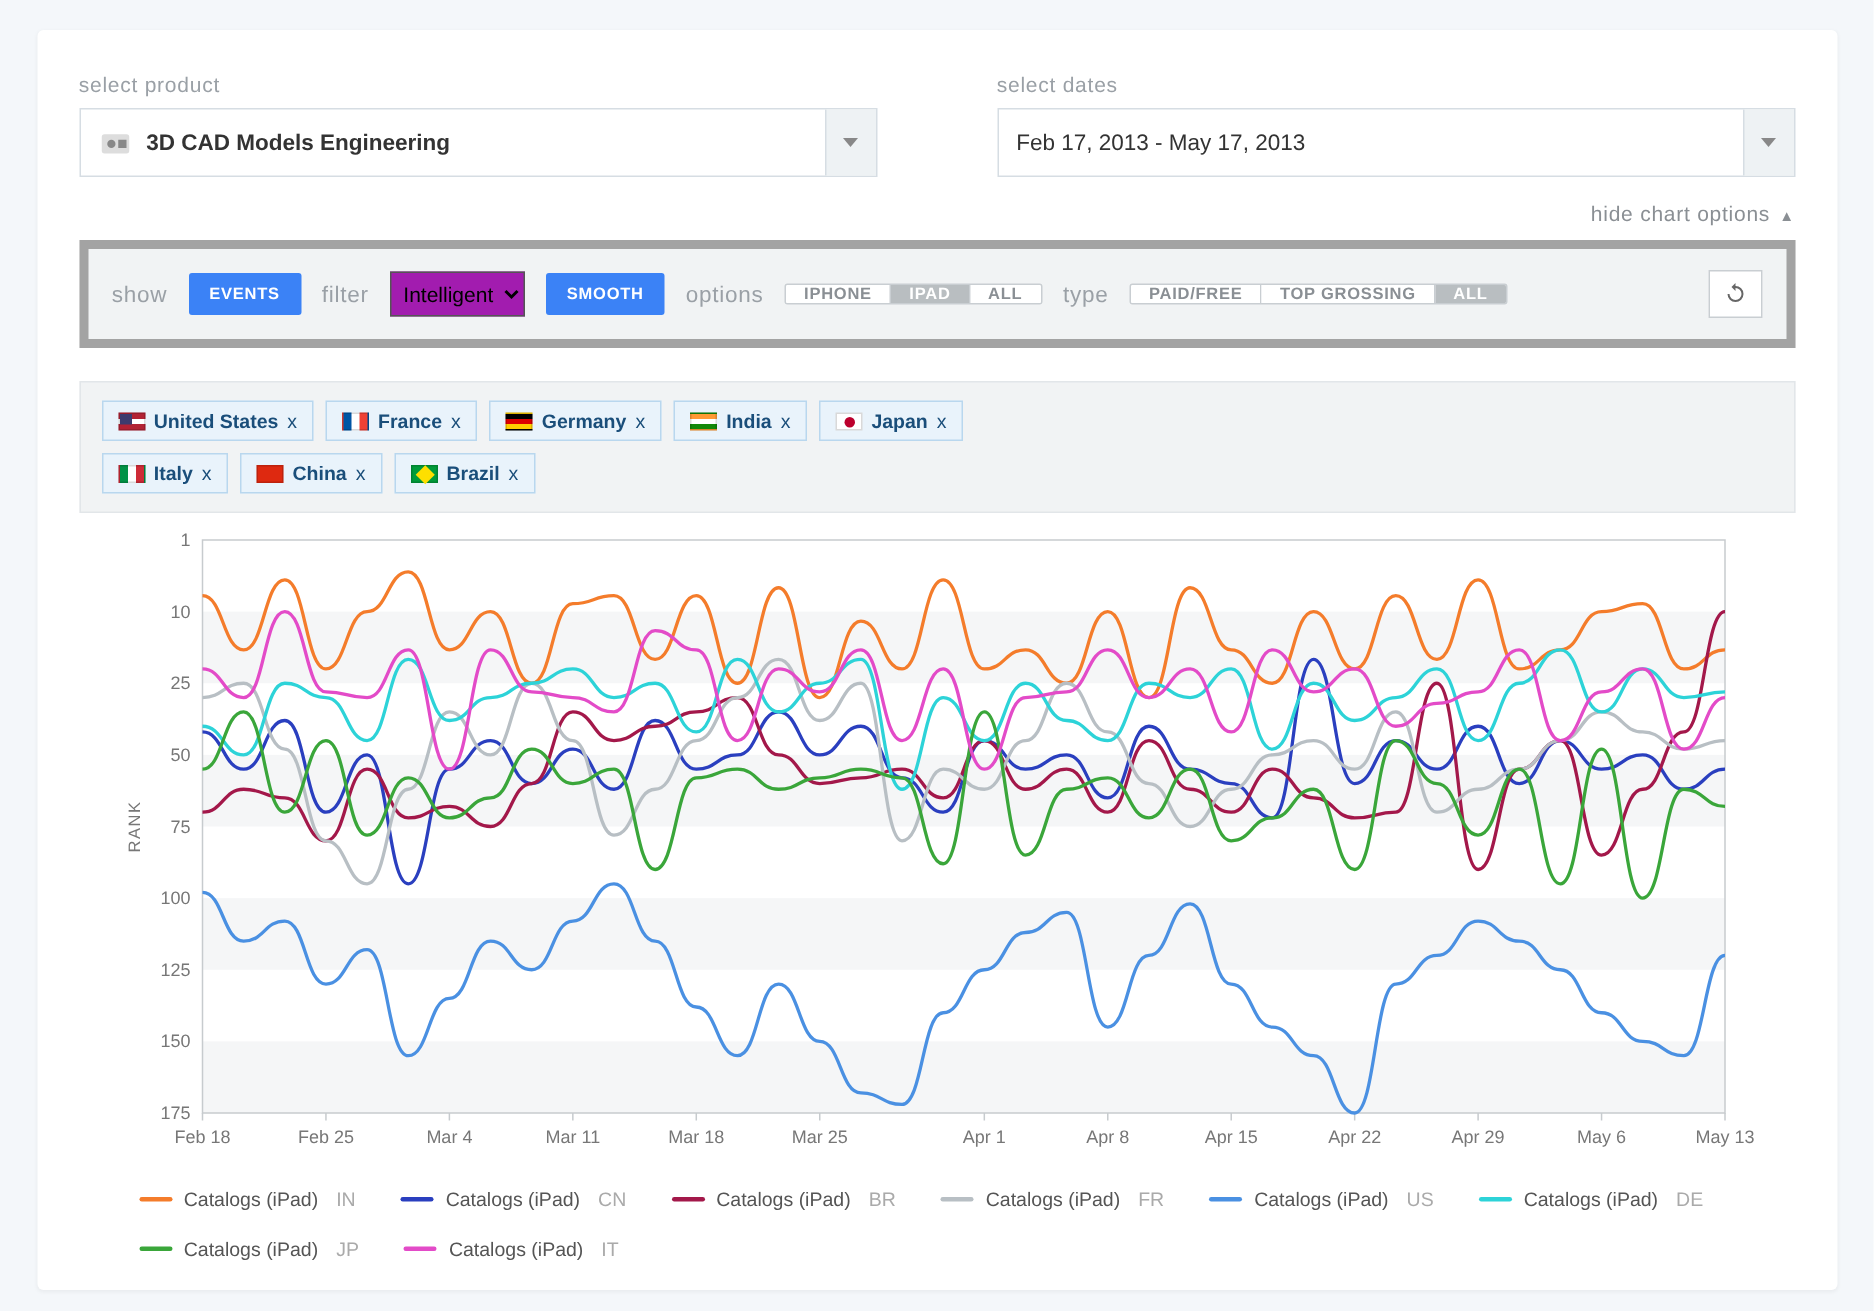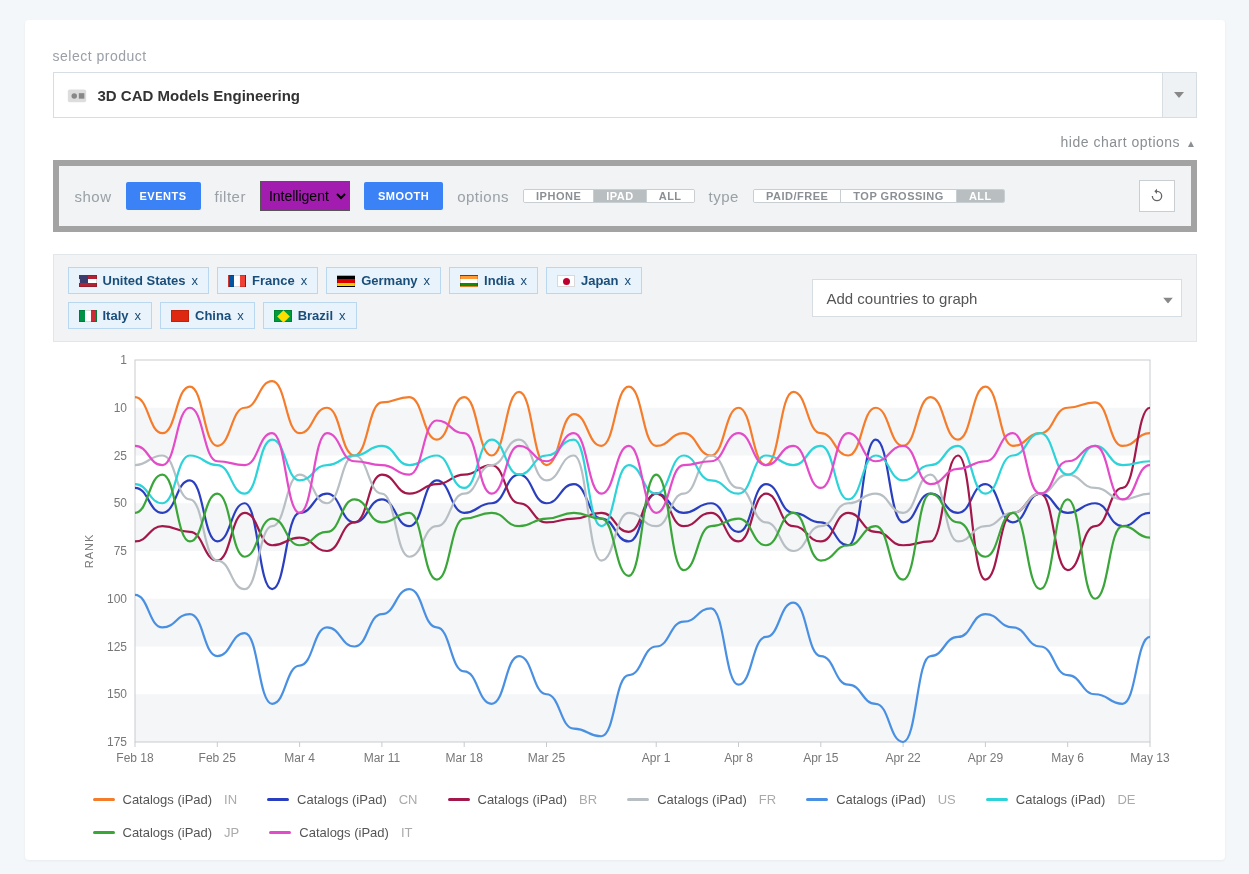--- a/index.html
+++ b/index.html
@@ -57,21 +57,21 @@
 select.native {
   border:1px solid #555; height:30px; font-size:14px; padding:0 4px; background:#a21caf;
 }
 .refresh {
   margin-left:auto; border:1px solid #c9ced2; background:#fff; width:36px; height:32px;
   display:flex; align-items:center; justify-content:center; cursor:pointer;
 }
 
 .countries-bar {
   background:#f1f3f4; border:1px solid #e2e6e9; padding:12px 14px;
-  display:flex; justify-content:space-between; align-items:center; gap:20px; margin-bottom:10px;
+  display:flex; justify-content:space-between; align-items:flex-end; gap:20px; margin-bottom:10px;
 }
 .country-tags { display:flex; flex-wrap:wrap; gap:8px; max-width:640px; }
 .tag {
   background:#e9f3fb; border:1px solid #b9d7ee; color:#1a4e7a;
   font-size:13px; font-weight:700; padding:5px 10px; display:flex; align-items:center; gap:6px;
   cursor:pointer;
 }
 .flag { width:18px; height:12px; display:inline-block; border:1px solid rgba(0,0,0,.15); }
 .flag-us { background: linear-gradient(#b22234 0 33%, #fff 33% 66%, #b22234 66%); position:relative; }
 .flag-us::before { content:""; position:absolute; left:0; top:0; width:8px; height:7px; background:#3c3b6e; }
@@ -119,20 +119,31 @@
             </svg>
         </span>
         <span>3D CAD Models Engineering</span>
         <span class="caret">
             <svg width="10" height="6" viewBox="0 0 10 6">
               <path d="M0 0l5 6 5-6z"></path>
             </svg>
           </span>
       </div>
     </div>
+    <div class="sel-group">
+      <span class="sel-label">select dates</span>
+      <div class="select-box">
+        <span style="font-weight:400">Feb 17, 2013 - May 17, 2013</span>
+        <span class="caret">
+            <svg width="10" height="6" viewBox="0 0 10 6">
+              <path d="M0 0l5 6 5-6z"></path>
+            </svg>
+          </span>
+      </div>
+    </div>
   </div>
 
   <div class="hide-opts">
     <span>hide chart options</span><span class="tri">▲</span>
   </div>
 
   <div class="options-bar">
     <span class="opt-label">show</span>
     <span class="btn-gray">EVENTS</span>
 
@@ -167,26 +178,20 @@
     <div class="country-tags" id="country-tags">
         <span class="tag"><span class="flag flag-us"></span>United States <span style="font-weight:400">x</span></span>
         <span class="tag"><span class="flag flag-fr"></span>France <span style="font-weight:400">x</span></span>
         <span class="tag"><span class="flag flag-de"></span>Germany <span style="font-weight:400">x</span></span>
         <span class="tag"><span class="flag flag-in"></span>India <span style="font-weight:400">x</span></span>
         <span class="tag"><span class="flag flag-jp"></span>Japan <span style="font-weight:400">x</span></span>
         <span class="tag"><span class="flag flag-it"></span>Italy <span style="font-weight:400">x</span></span>
         <span class="tag"><span class="flag flag-cn"></span>China <span style="font-weight:400">x</span></span>
         <span class="tag"><span class="flag flag-br"></span>Brazil <span style="font-weight:400">x</span></span>
       </div>
-    <div class="add-country">
-      <span>Add countries to graph</span>
-      <span class="caret"><svg width="10" height="6" viewBox="0 0 10 6">
-            <path fill="#888" d="M0 0l5 6 5-6z"></path>
-          </svg></span>
-    </div>
   </div>
 
   <div class="chart-wrap">
     <svg class="chart" viewBox="0 0 1100 430" id="chart-svg">
         <rect x="60" y="55.75" width="1015" height="47.75" fill="#f5f6f7"></rect>
         <rect x="60" y="151.25" width="1015" height="47.75" fill="#f5f6f7"></rect>
         <rect x="60" y="246.75" width="1015" height="47.75" fill="#f5f6f7"></rect>
         <rect x="60" y="342.25" width="1015" height="47.75" fill="#f5f6f7"></rect>
         <rect x="60" y="8" width="1015" height="382" fill="none" stroke="#c7cbce"></rect>
         <text x="52" y="12" text-anchor="end" class="axis" fill="#777" font-size="12">1</text>

